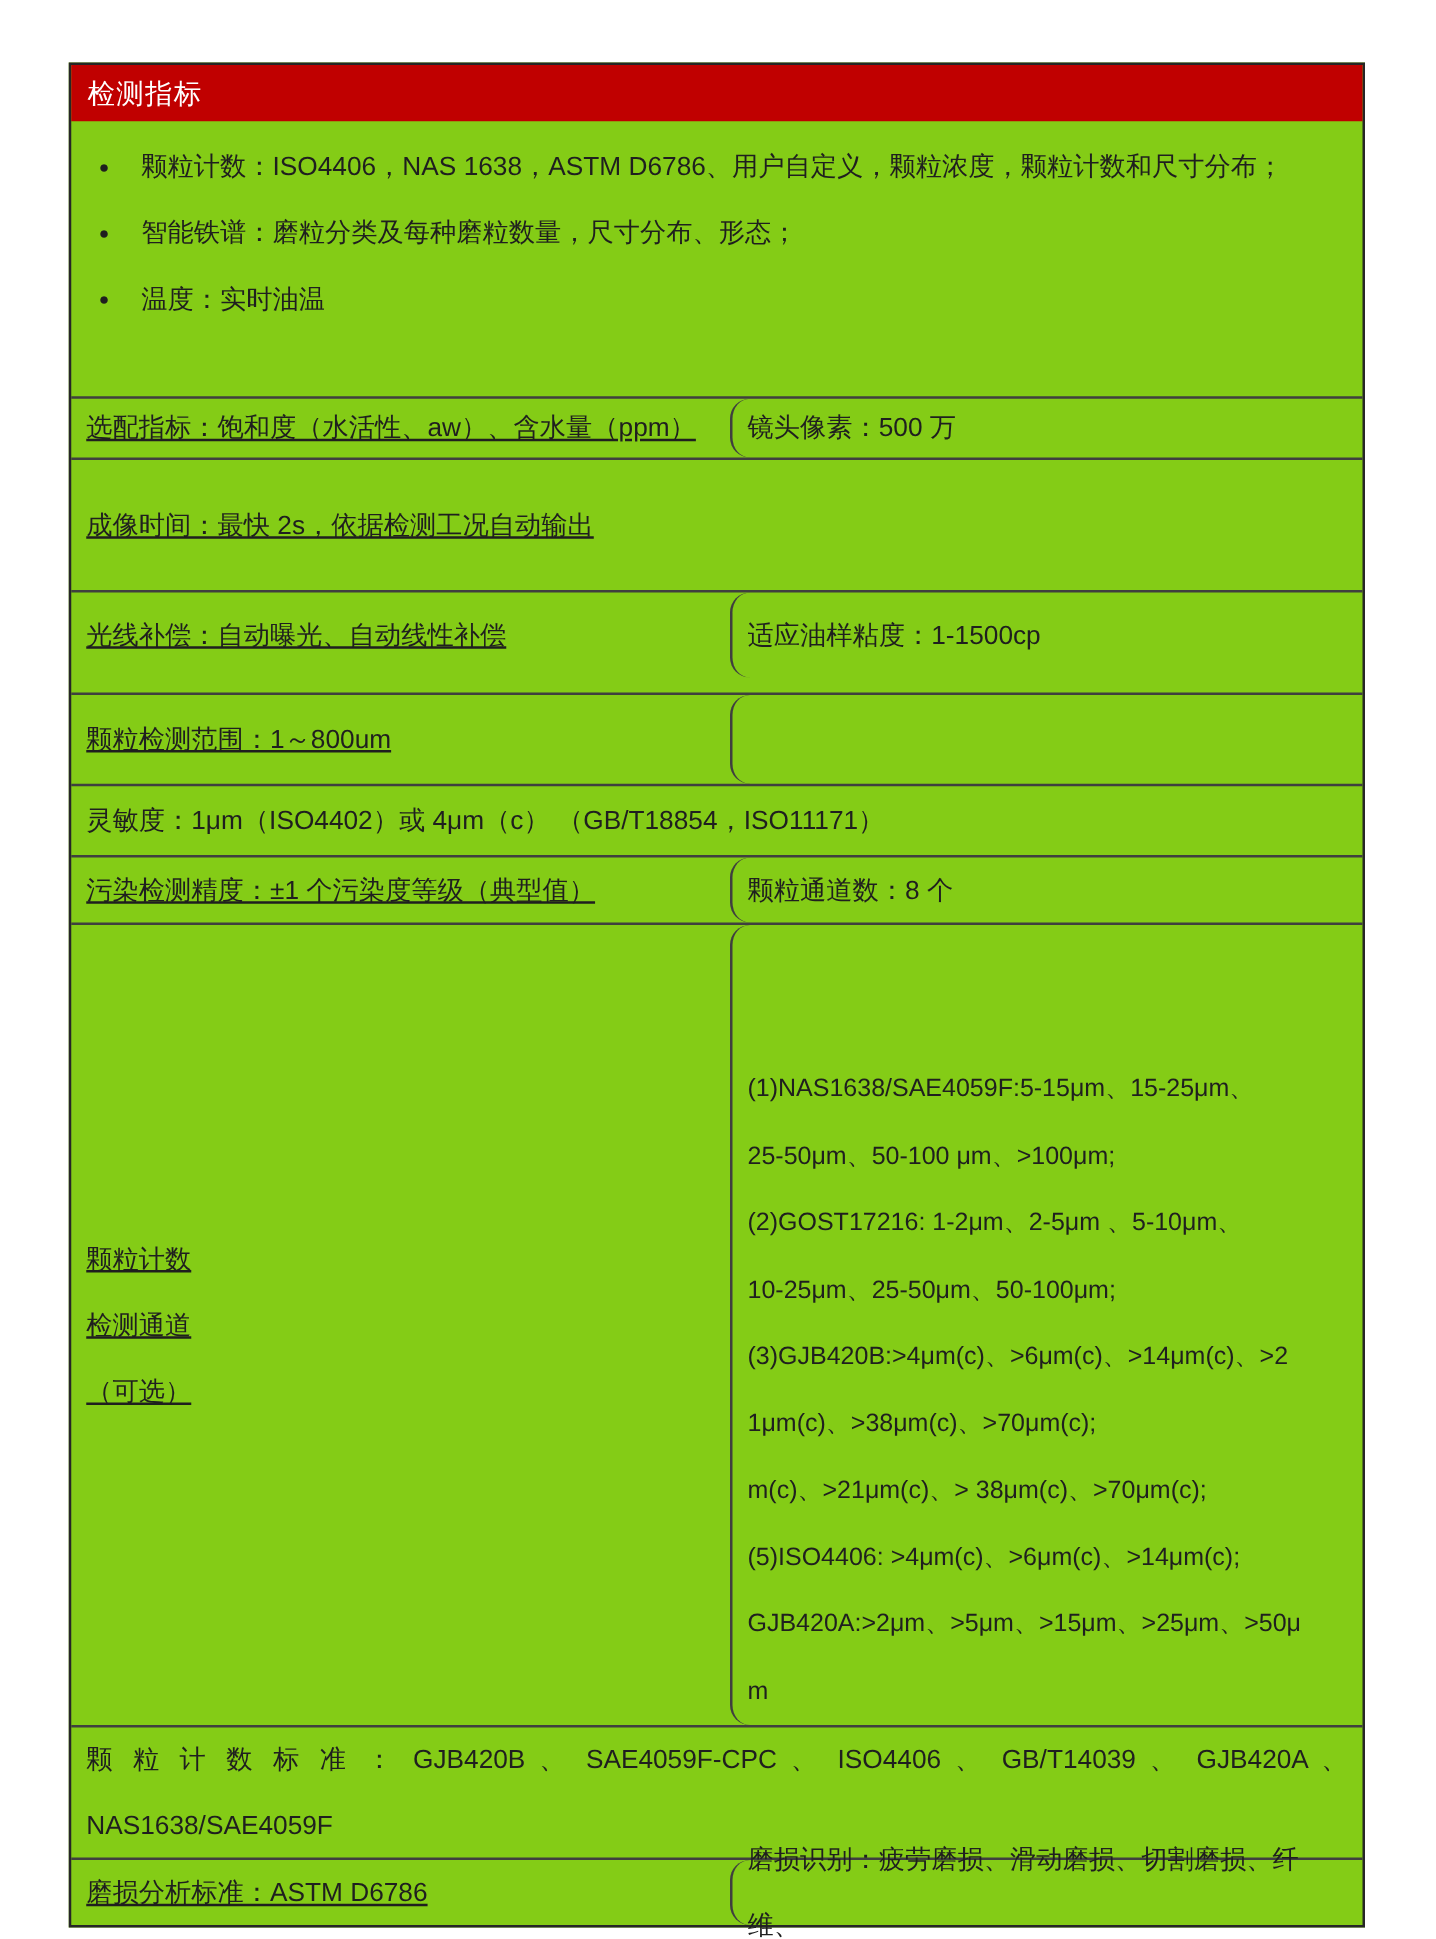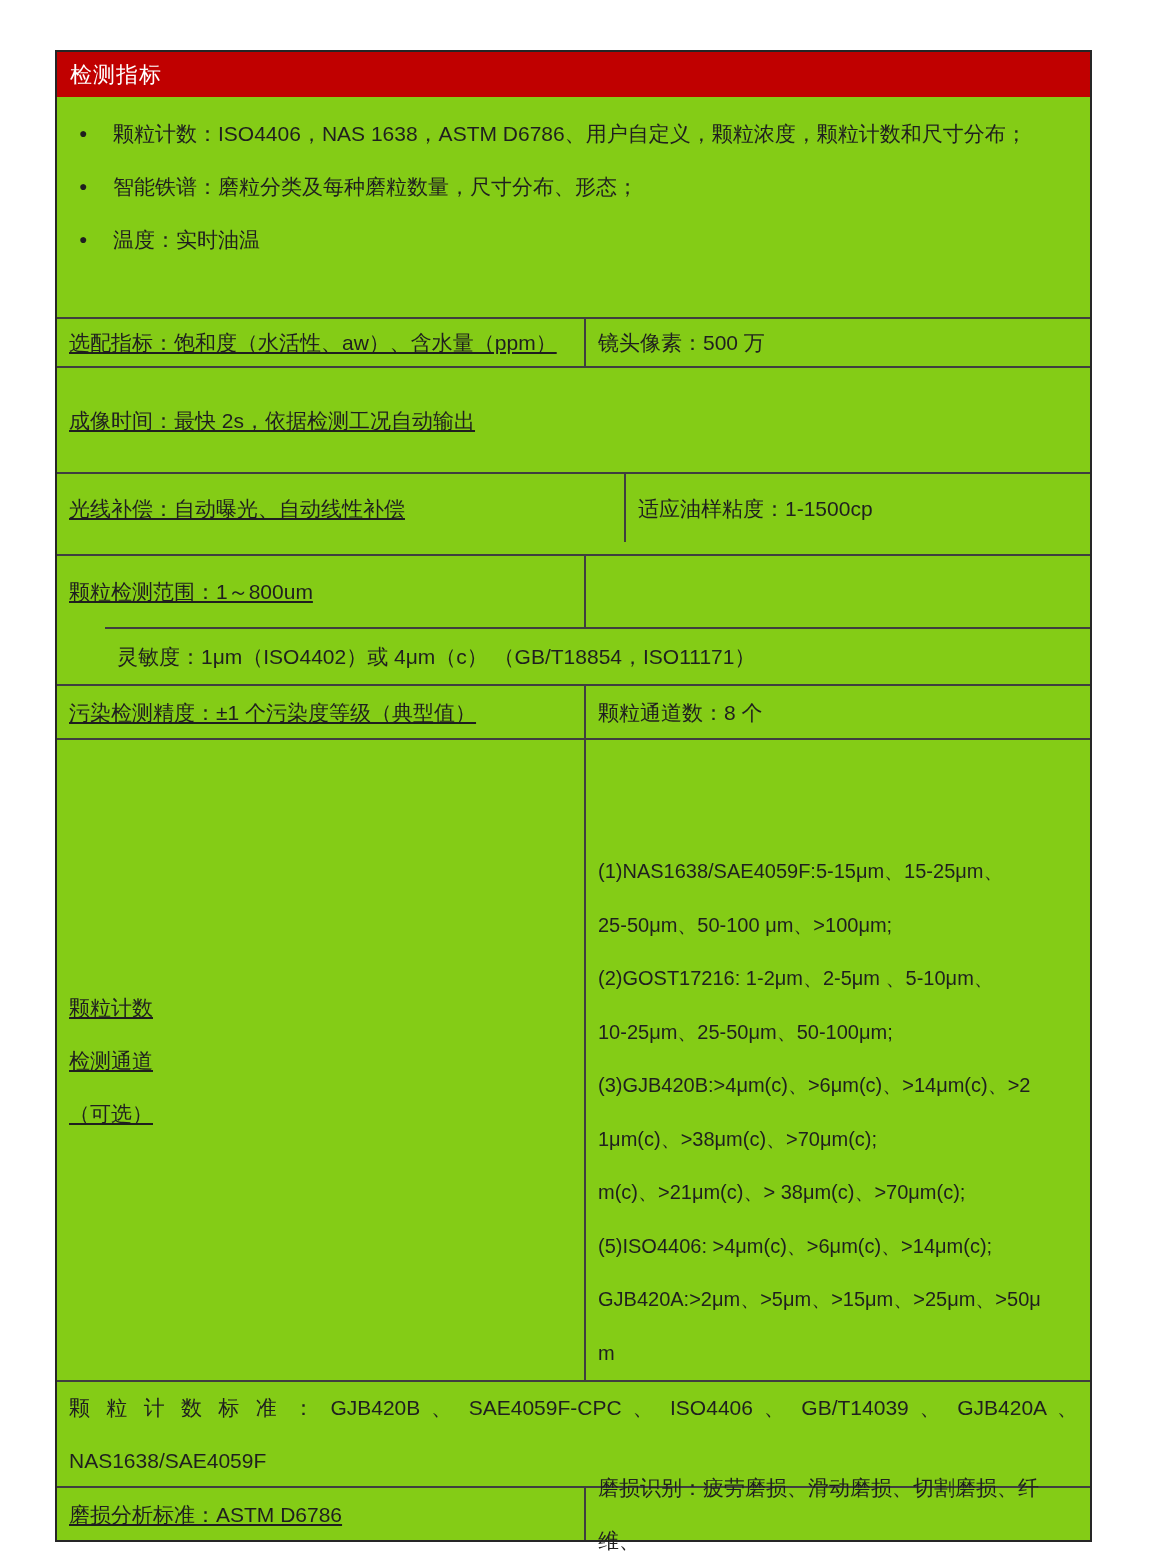--- a/index.html
+++ b/index.html
@@ -49,27 +49,27 @@
   }
   .cell {
     padding: 0 12px;
     font-size: 21px;
     display: flex;
     flex-direction: column;
     justify-content: center;
     line-height: 53px;
   }
   .cl { width: 527px; flex: 0 0 527px; text-decoration: underline; }
-  .cr { flex: 1; border-left: 2px solid #3f3f3f; }
+  .cr { flex: 1; border-left: 2px solid #3f3f3f; border-radius: 16px; }
   .full { flex: 1; }
   .h49 { height: 49px; }
   .h106 { height: 106px; }
-  .h53 { height: 70px; gap: 40px; }
+  .h53 { height: 70px; }
   .h59 { height: 73px; margin-top: 12px; }
-  .h57 { height: 57px; margin-left: 48px; }
+  .h57 { height: 57px; }
   .h54 { height: 54px; }
   .h642 { height: 642px; }
   .nowrap div { white-space: nowrap; }
   .chan-lines { font-size: 20px; line-height: 53.5px; justify-content: flex-end; }
   .just-line { text-align: justify; text-align-last: justify; white-space: nowrap; }
 </style>
 </head>
 <body>
 
 <div class="spec-table">

